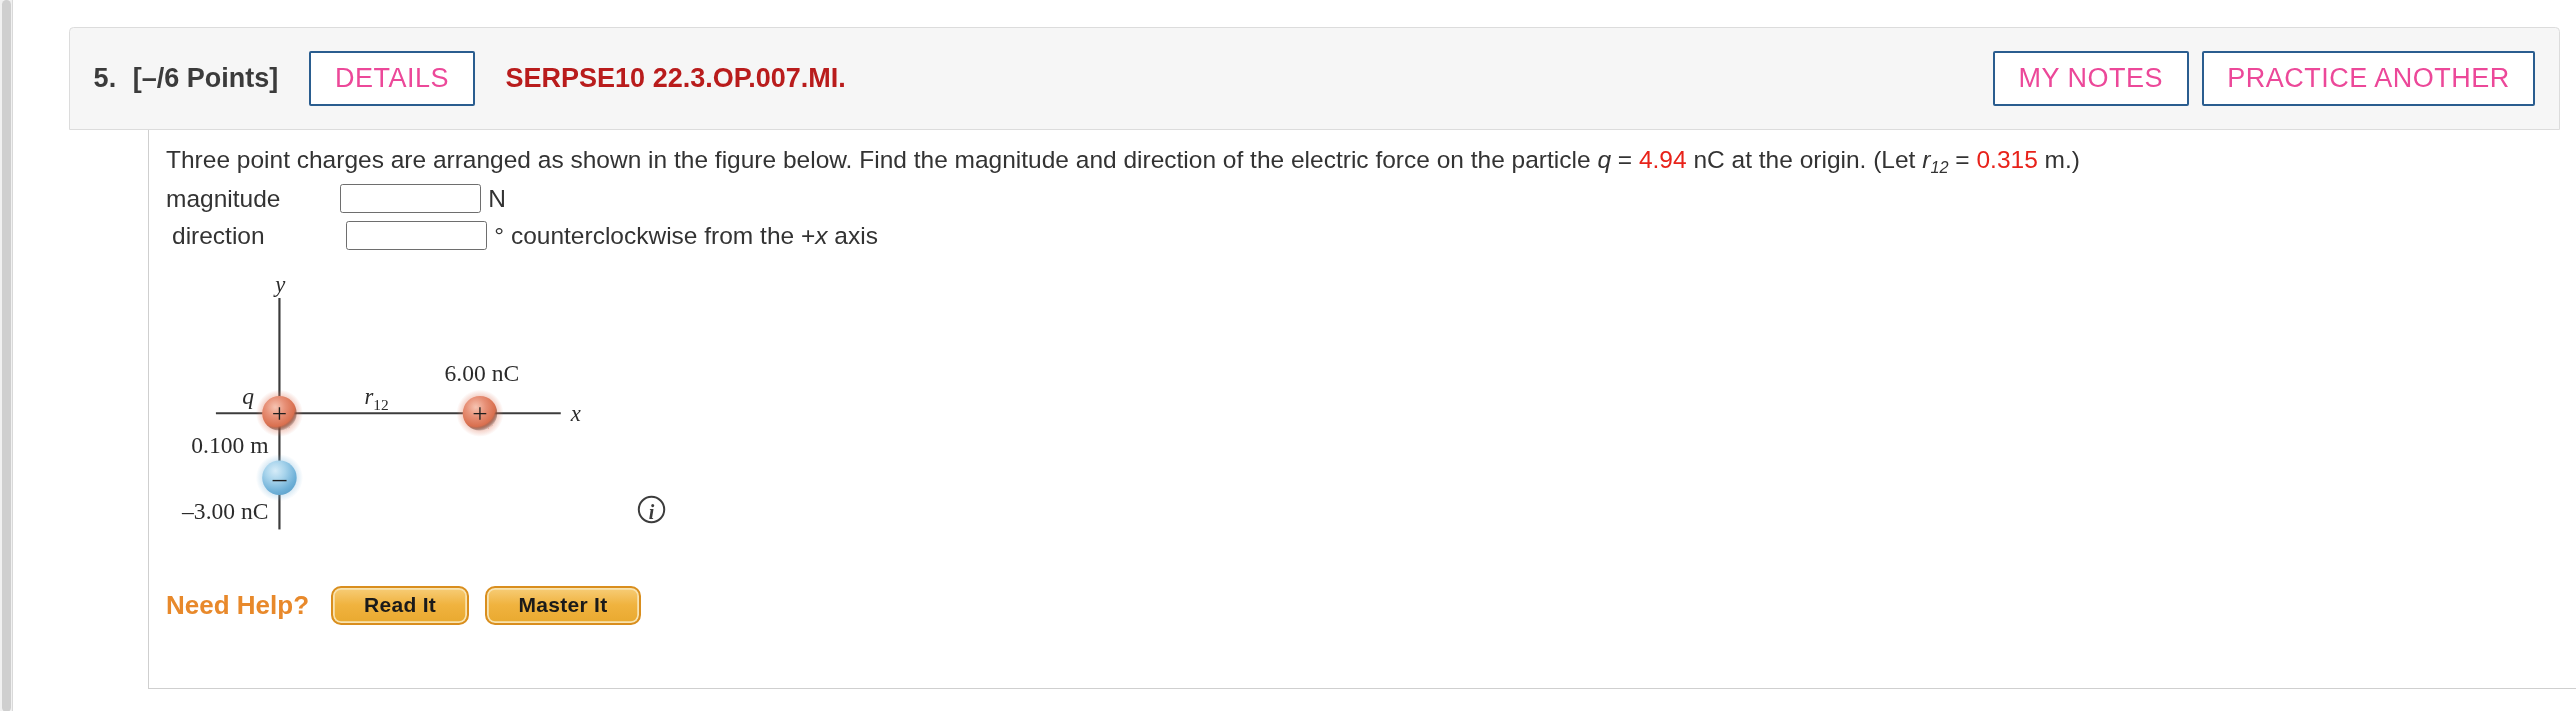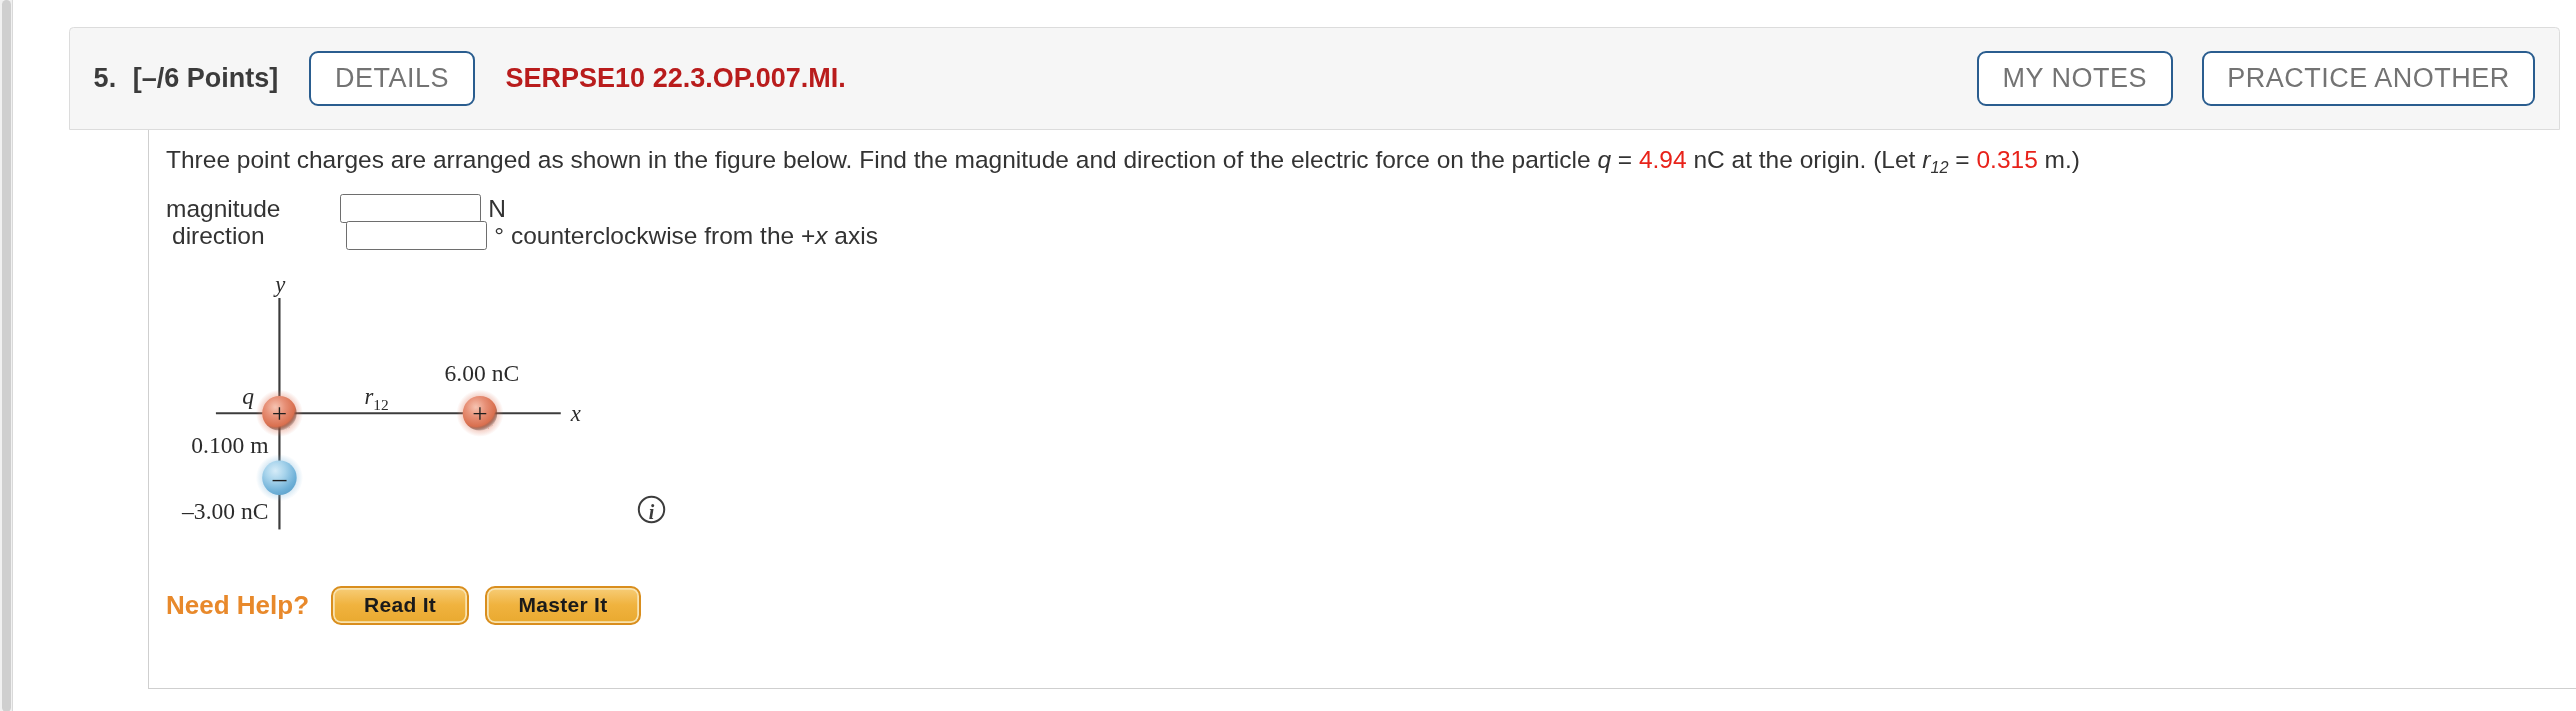--- a/index.html
+++ b/index.html
@@ -53,42 +53,42 @@
   }
   .q-points {
     font-size: 27px;
     font-weight: bold;
     color: #3b3b3b;
     margin-left: 16.3px;
     white-space: nowrap;
   }
   .btn-outline {
     border: 2.7px solid #2a5d8f;
-    border-radius: 9px;
-    background: #ffffff;
-    color: #737373;
+    border-radius: 2px;
+    background: #ffffff;
+    color: #ec4899;
     font-size: 27px;
     font-weight: 500;
     letter-spacing: 0.5px;
     padding: 11.8px 23.6px 12.7px;
     line-height: 1;
     cursor: pointer;
     white-space: nowrap;
     font-family: "Liberation Sans", sans-serif;
   }
   .btn-details { margin-left: 31px; }
   .q-code {
     font-size: 27px;
     font-weight: bold;
     color: #b91c1c;
     margin-left: 31px;
     white-space: nowrap;
   }
   .header-spacer { flex: 1 1 auto; }
-  .header-actions { display: flex; gap: 29px; }
+  .header-actions { display: flex; gap: 13px; }
 
   
   .q-body {
     position: absolute;
     left: 148px; top: 130px;
     width: 2472px; height: 559px;
     background: #ffffff;
     border: 0.9px solid #cfcfcf;
     border-top: none;
   }
@@ -107,21 +107,21 @@
 
   
   .ans-row {
     position: absolute;
     display: flex;
     align-items: center;
     font-size: 24.5px;
     color: #333333;
     white-space: nowrap;
   }
-  .ans-row.magnitude { left: 17px; top: 64px; }
+  .ans-row.magnitude { left: 17px; top: 54px; }
   .ans-row.direction { left: 23px; top: 91px; }
   .ans-label { width: 174px; display: inline-block; }
   .ans-input {
     width: 141px; height: 29px;
     border: 0.9px solid #6e6e6e;
     border-radius: 2.7px;
     background: #ffffff;
     font-size: 22px;
     font-family: "Liberation Sans", sans-serif;
     padding: 0 4.5px;

